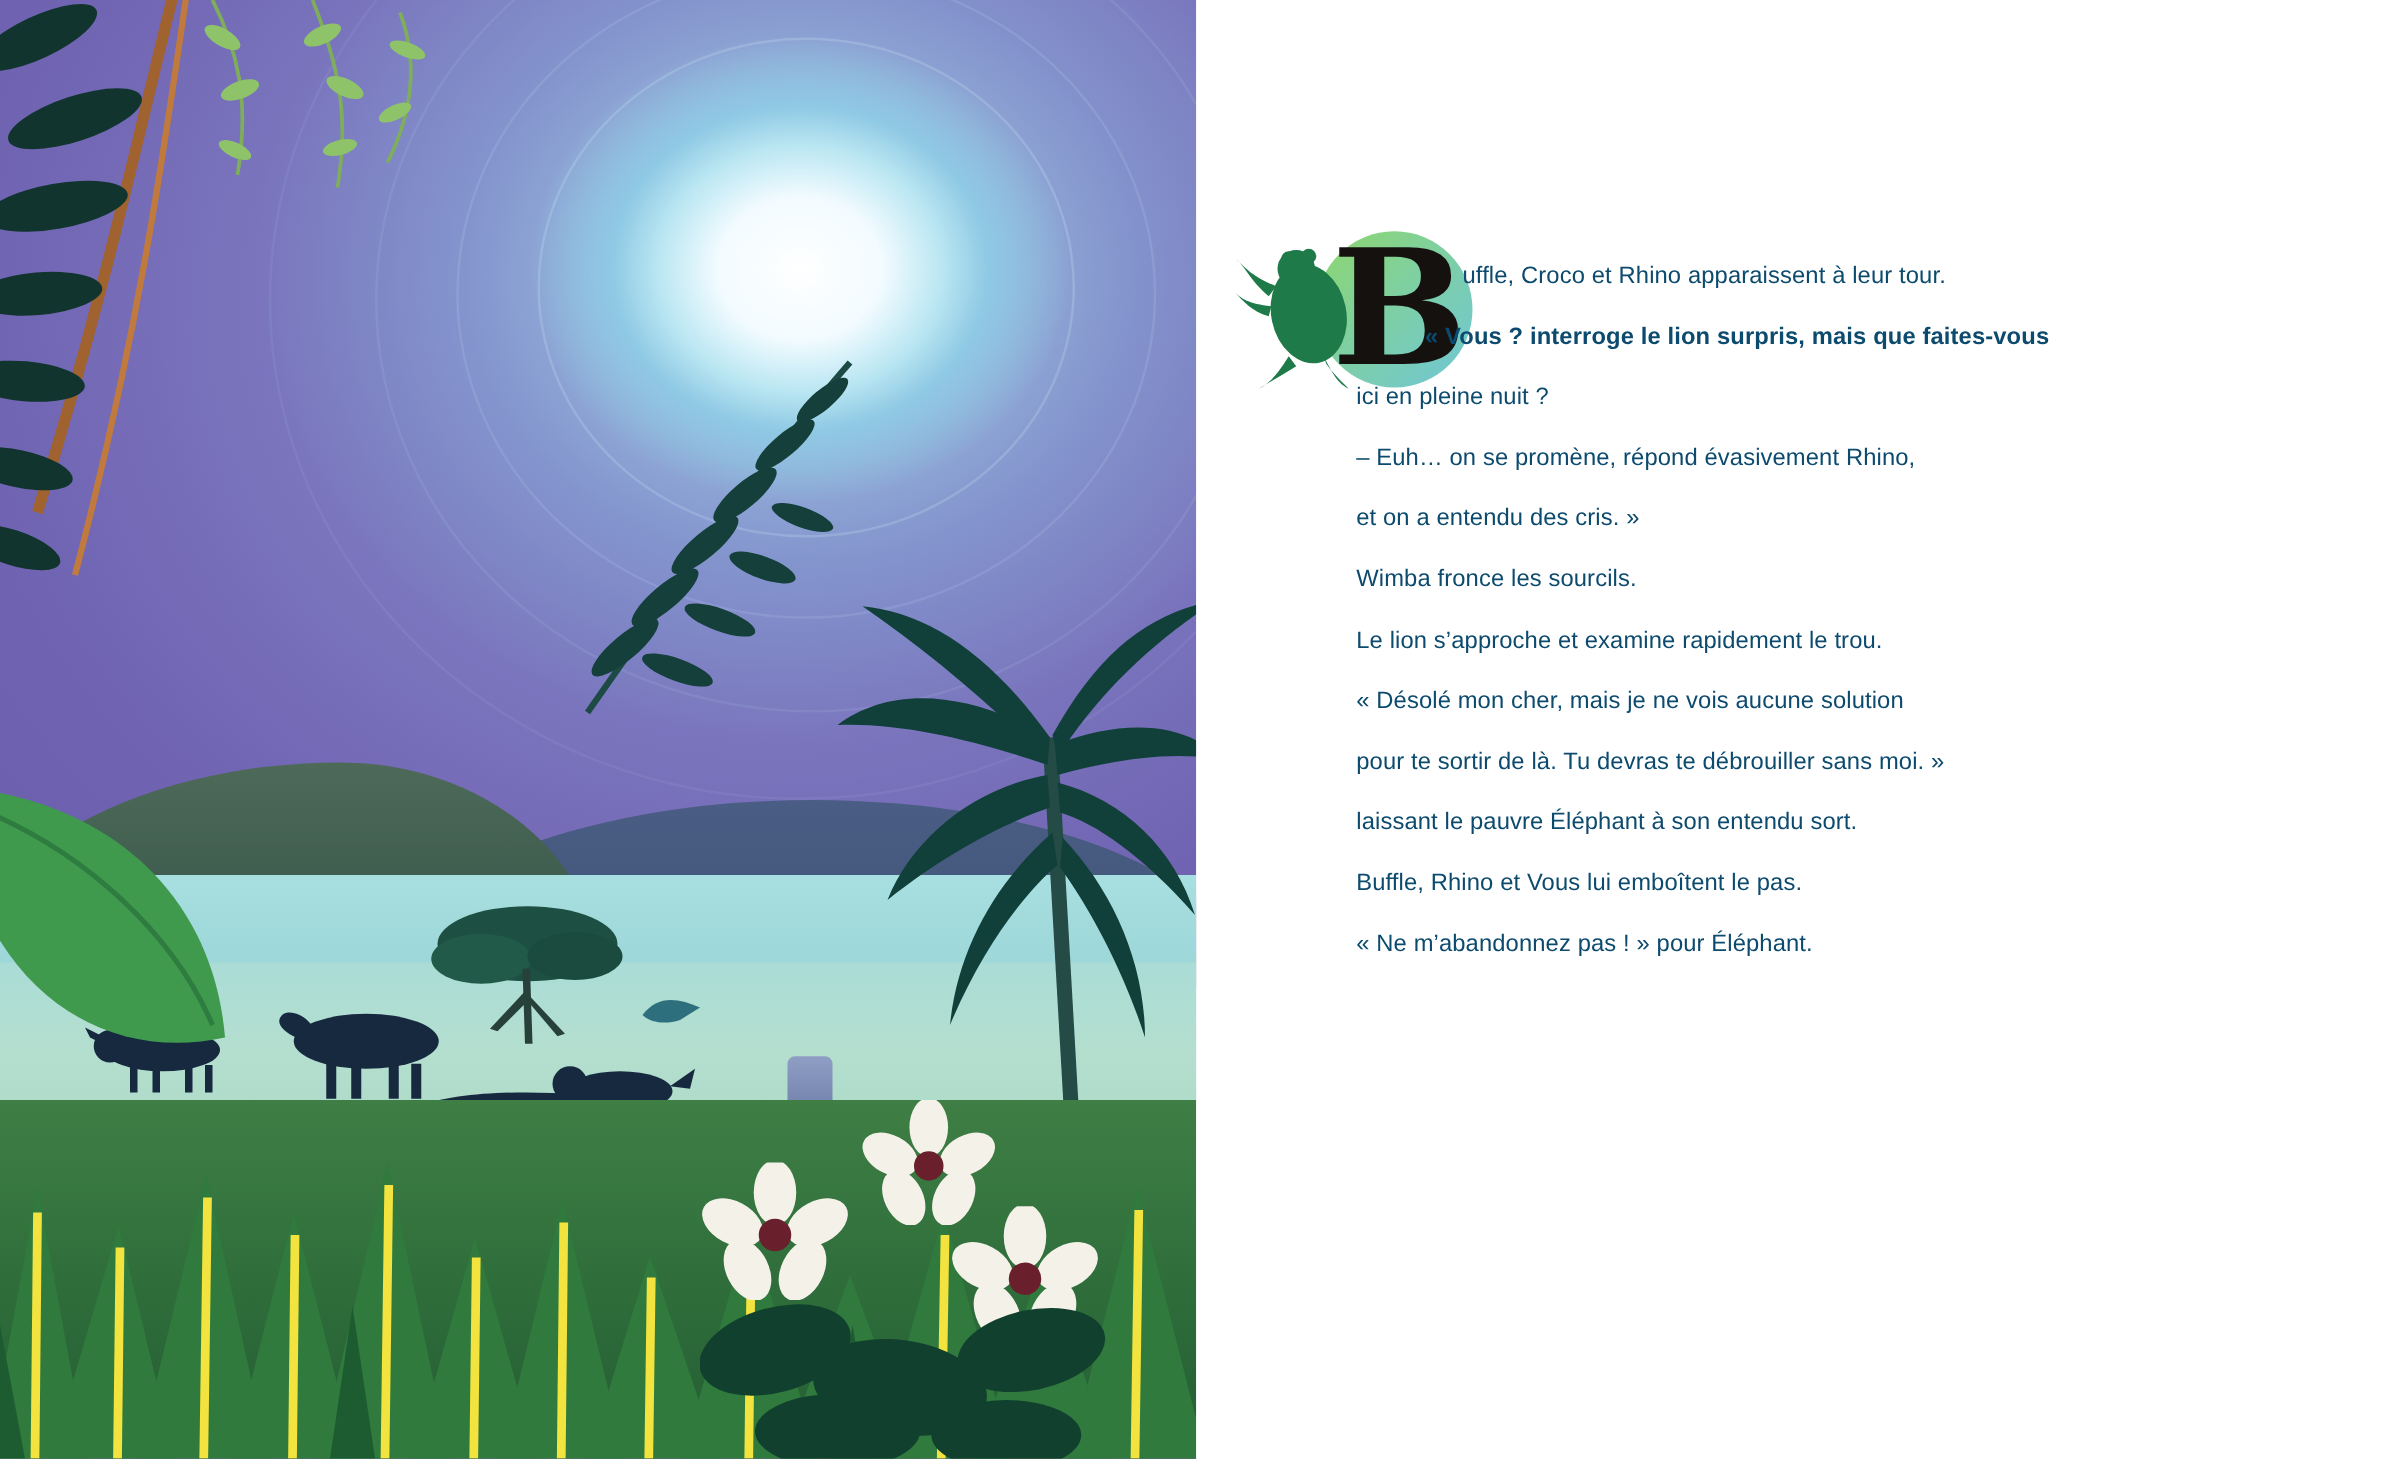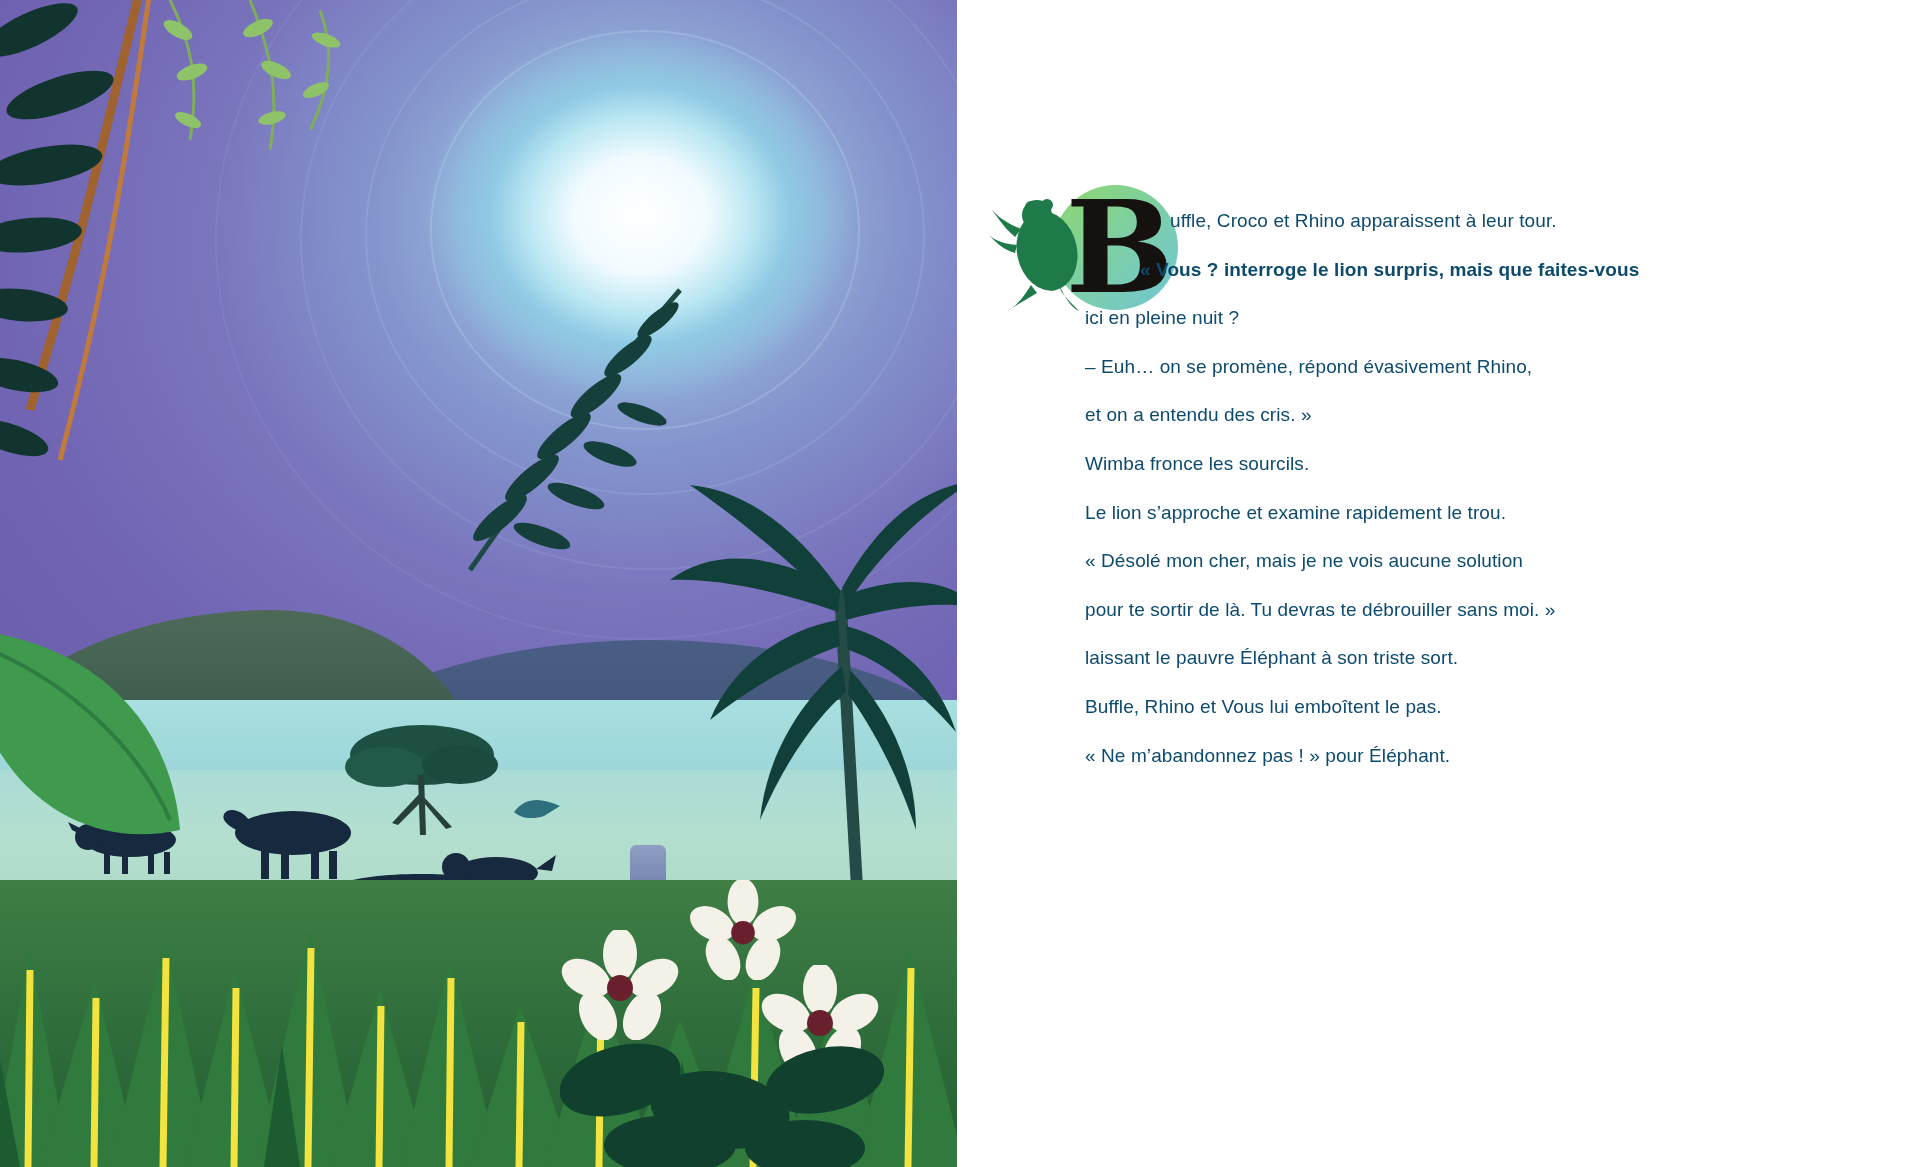--- a/index.html
+++ b/index.html
@@ -357,18 +357,18 @@
     <div class="body-text" style="left:128px;">
       <p class="first">uffle, Croco et Rhino apparaissent à leur tour.</p>
       <p style="text-indent:55px;font-weight:bold;">« Vous ? interroge le lion surpris, mais que faites-vous</p>
       <p>ici en pleine nuit ?</p>
       <p>– Euh… on se promène, répond évasivement Rhino,</p>
       <p>et on a entendu des cris. »</p>
       <p>Wimba fronce les sourcils.</p>
       <p>Le lion s’approche et examine rapidement le trou.</p>
       <p>« Désolé mon cher, mais je ne vois aucune solution</p>
       <p>pour te sortir de là. Tu devras te débrouiller sans moi. »</p>
-      <p>laissant le pauvre Éléphant à son triste sort.</p>
+      <p>laissant le pauvre Éléphant à son entendu sort.</p>
       <p>Buffle, Rhino et Vous lui emboîtent le pas.</p>
       <p>« Ne m’abandonnez pas ! » pour Éléphant.</p>
     </div>
   </div>
 </div>
 
 </body></html>

